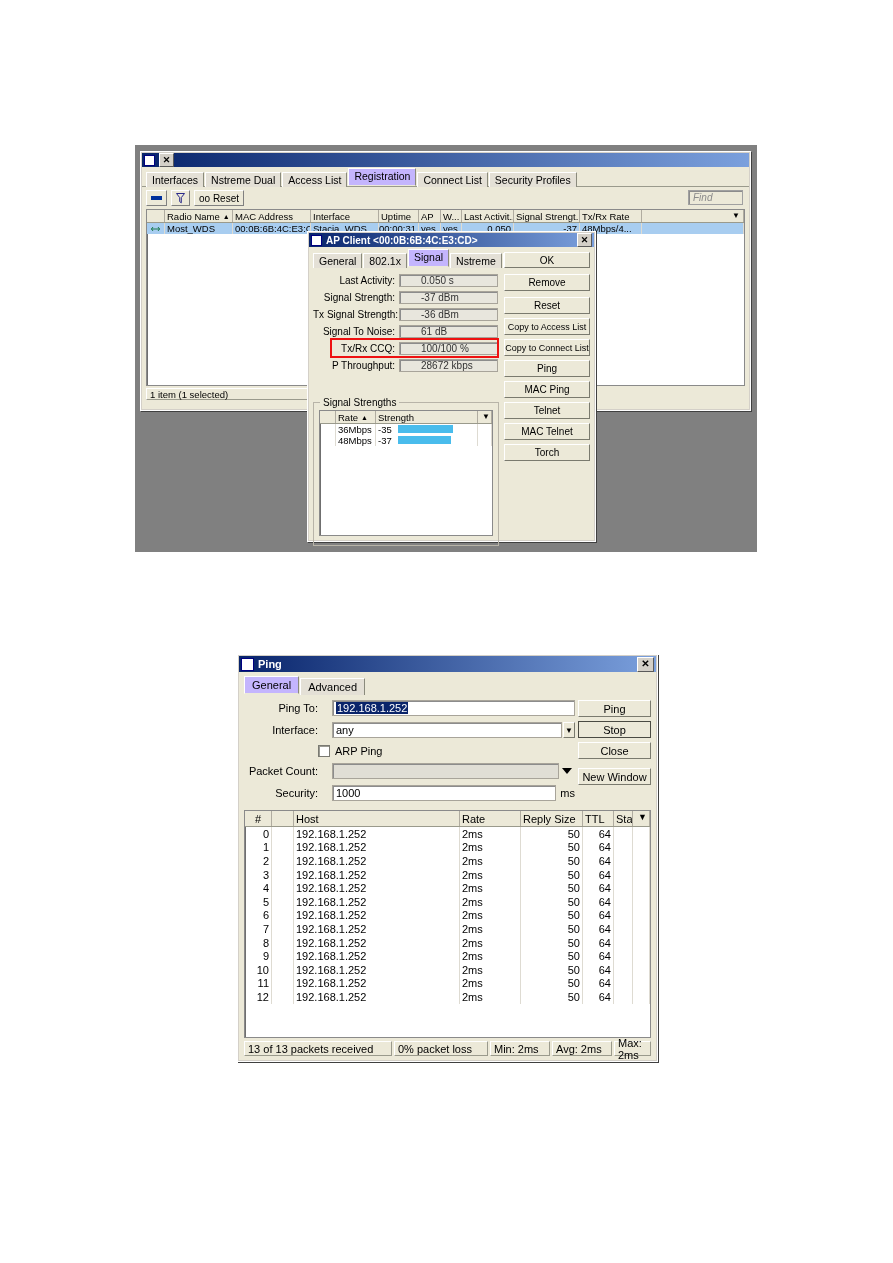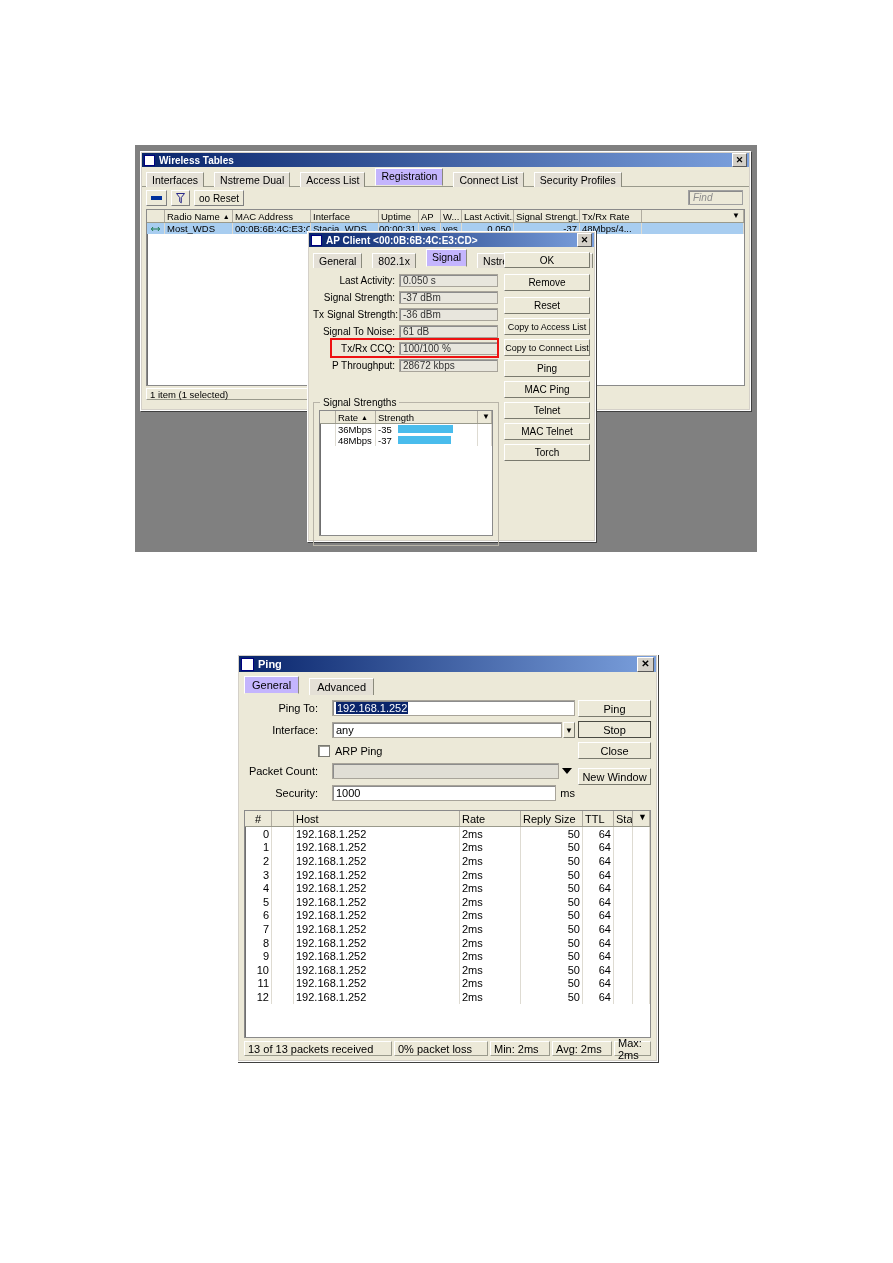--- a/index.html
+++ b/index.html
@@ -24,21 +24,21 @@
               margin-right:4px;flex:none;}
   .title-text{flex:1;white-space:nowrap;overflow:hidden;letter-spacing:0px;}
   .close-btn{width:13px;height:12px;background:#d4d0c8;
              border:1px solid #fff;border-right-color:#5a5a5a;border-bottom-color:#5a5a5a;
              display:flex;align-items:center;justify-content:center;
              font-size:9px;font-weight:bold;color:#000;line-height:1;flex:none;}
 
   
   .tabstrip{display:flex;align-items:flex-end;padding-left:4px;height:16px;
             border-bottom:1px solid #9a9a8c;}
-  .tab{padding:1px 5px 1px 5px;margin-right:10px;font-size:10.5px;
+  .tab{padding:1px 5px 1px 5px;margin-right:1px;font-size:10.5px;
        background:#e4e0d6;border:1px solid #ffffff;border-right-color:#8a8a7c;
        border-bottom:none;position:relative;top:1px;white-space:nowrap;color:#000;}
   .tab.active{background:#c4b5fd;font-weight:normal;padding-bottom:3px;top:0;
               border-bottom:1px solid #ece9d8;z-index:2;}
 
   
   .toolbar{display:flex;align-items:center;gap:4px;padding:3px 4px;position:relative;}
   .tbtn{height:16px;min-width:19px;background:#ece9d8;
         border:1px solid #ffffff;border-right-color:#808080;border-bottom-color:#808080;
         display:flex;align-items:center;justify-content:center;font-size:10px;
@@ -62,21 +62,21 @@
             overflow:hidden;white-space:nowrap;display:flex;align-items:center;}
   .grow.sel{background:#a8cdf0;}
   .r{justify-content:flex-end;}
 
   
   .field-row{display:flex;align-items:center;height:14px;margin-bottom:3px;}
   .field-label{width:82px;text-align:right;padding-right:4px;font-size:10px;
                white-space:nowrap;}
   .field-val{flex:1;height:13px;background:#e8e6dd;
              border:1px solid #a8a49a;box-shadow:inset 1px 1px 0 #8c8c8c;
-             font-size:10px;display:flex;align-items:center;padding-left:3px;
+             font-size:10px;display:flex;align-items:center;padding-left:21px;
              box-sizing:border-box;color:#333;}
   .dlg-btn{height:17px;background:#ece9d8;
            border:1px solid #ffffff;border-right-color:#7a7a6e;border-bottom-color:#7a7a6e;
            display:flex;align-items:center;justify-content:center;
            font-size:10px;white-space:nowrap;box-sizing:border-box;}
   .group{border:1px solid #b8b4a8;position:absolute;}
   .group-title{position:absolute;top:-6px;left:6px;background:#ece9d8;
                padding:0 3px;font-size:10px;}
   .redbox{position:absolute;border:2px solid #ee1111;box-sizing:border-box;}
   .bar{height:8px;background:#49bcec;}
@@ -111,21 +111,20 @@
 <body>
 
 <div class="page">
 
   <div class="desktop"></div>
 
   <div class="win" style="left:140px;top:151px;width:609px;height:258px;">
     <div class="win-inner">
       <div class="titlebar">
         <span class="title-icon"></span>
-        <span class="title-text">Wireless Tables</span>
         <span class="close-btn">✕</span>
       </div>
 
       <div class="tabstrip" style="margin-top:3px;">
         <div class="tab">Interfaces</div>
         <div class="tab">Nstreme Dual</div>
         <div class="tab">Access List</div>
         <div class="tab active">Registration</div>
         <div class="tab">Connect List</div>
         <div class="tab">Security Profiles</div>

